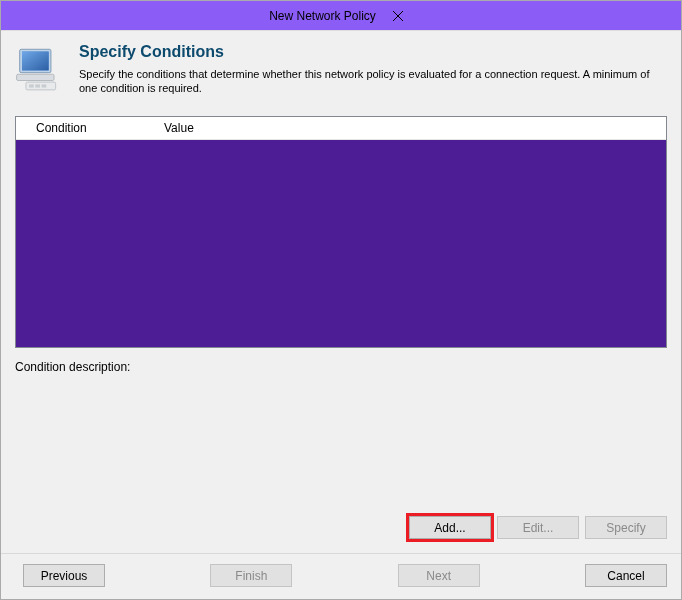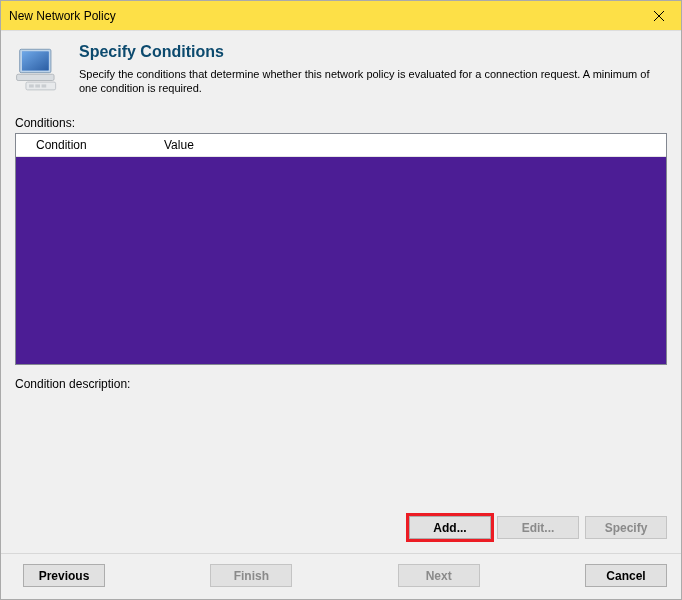--- a/index.html
+++ b/index.html
@@ -18,23 +18,23 @@
     height: 600px;
     border: 1px solid #aaa;
     background: #fff;
     display: flex;
     flex-direction: column;
   }
   .titlebar {
     height: 30px;
     display: flex;
     align-items: center;
-    justify-content: space-between;
+    justify-content: center;
     padding: 0 0 0 8px;
-    background: #fde047;
+    background: #8b5cf6;
     border-bottom: 1px solid #ddd;
   }
   .titlebar .title {
     font-size: 12px;
   }
   .titlebar .close {
     width: 45px;
     height: 30px;
     display: flex;
     align-items: center;
@@ -132,21 +132,20 @@
   button.win {
     min-width: 82px;
     height: 23px;
     background: #e1e1e1;
     border: 1px solid #adadad;
     font-family: inherit;
     font-size: 12px;
     color: #000;
     padding: 0 10px;
     cursor: default;
-    font-weight: bold;
   }
   button.win:disabled {
     color: #8a8a8a;
     background: #e1e1e1;
     border-color: #c4c4c4;
   }
   .highlight-red {
     outline: 3px solid #ec1c24;
     outline-offset: 0;
   }
@@ -185,21 +184,20 @@
           <rect x="34" y="53" width="6" height="4" fill="#c9cdd1"></rect>
         </svg>
       </div>
       <div class="header-text">
         <h1>Specify Conditions</h1>
         <p>Specify the conditions that determine whether this network policy is evaluated for a connection request. A minimum of one condition is required.</p>
       </div>
     </div>
 
     <div class="body-area">
-      <div class="label">Conditions:</div>
       <div class="conditions-list">
         <div class="list-headers">
           <div class="col col-cond">Condition</div>
           <div class="col col-value">Value</div>
         </div>
       </div>
       <div class="desc-label">Condition description:</div>
       <div class="desc-box"></div>
     </div>
 

